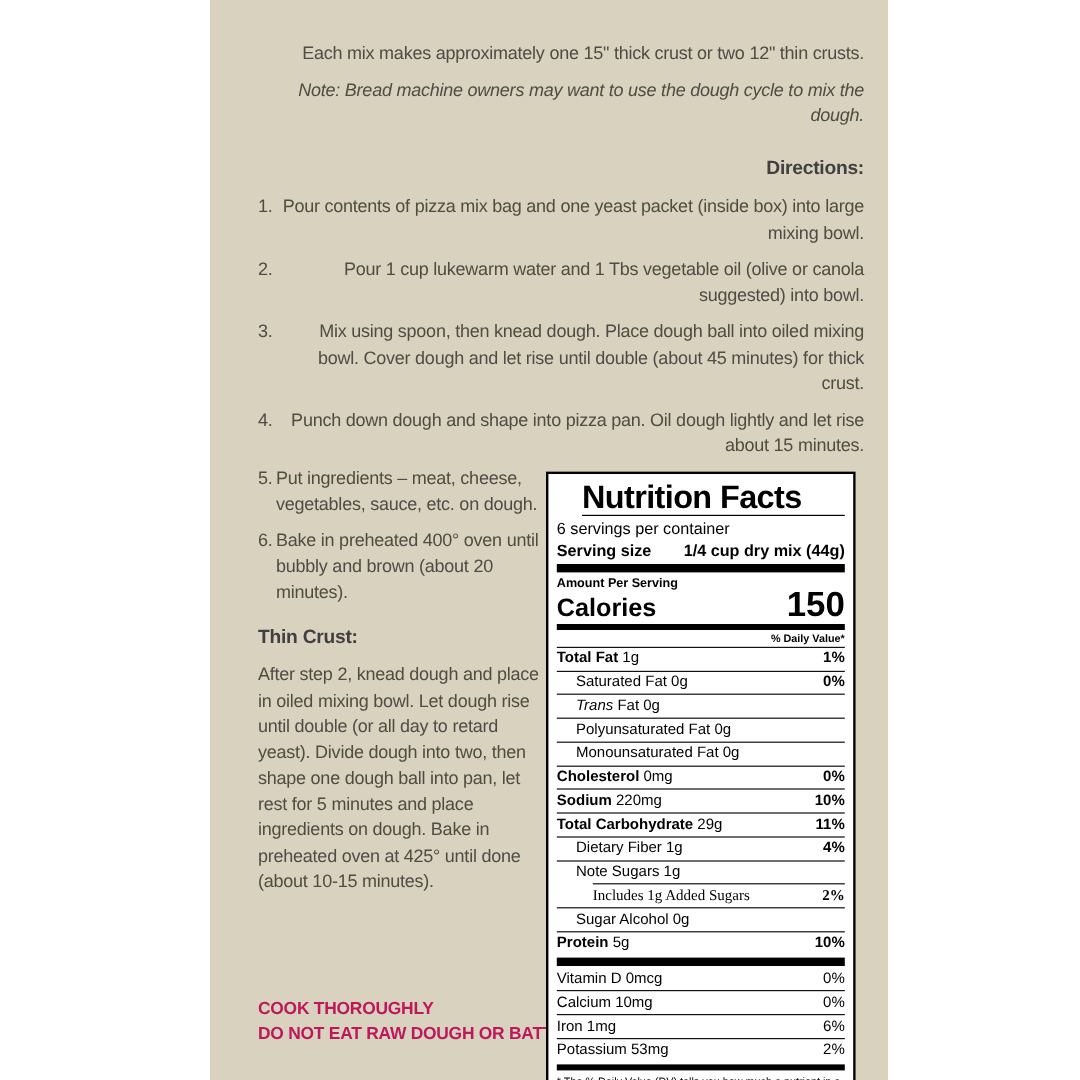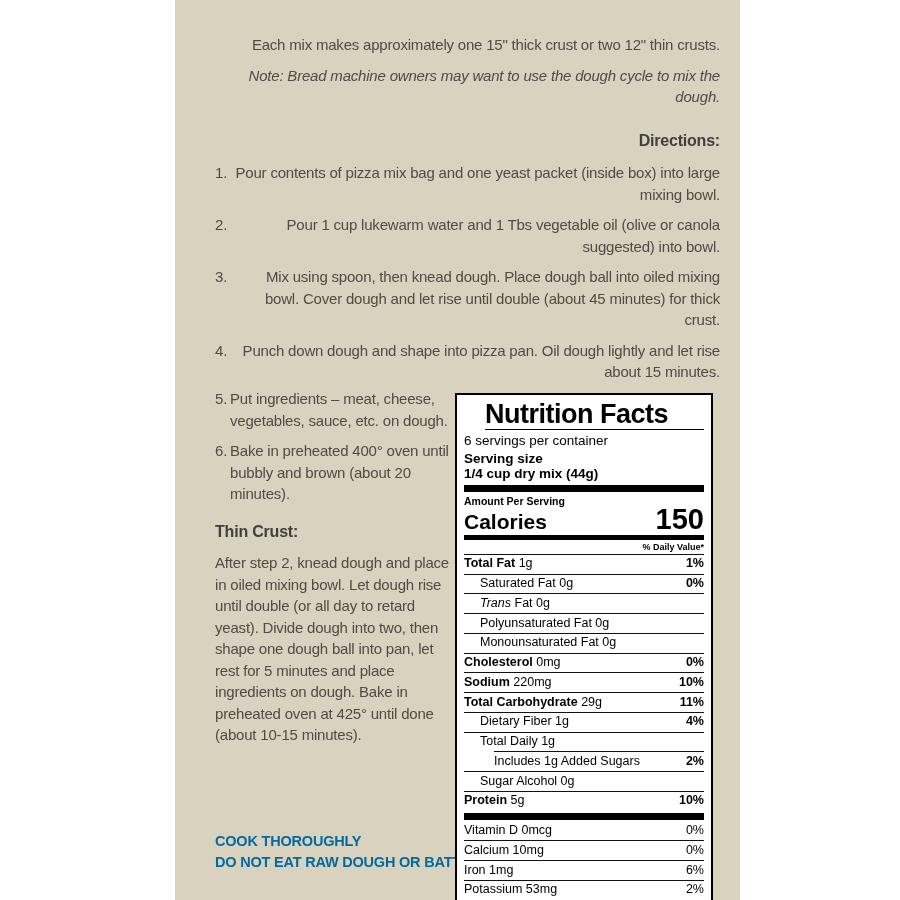--- a/index.html
+++ b/index.html
@@ -30,56 +30,56 @@
   ol.steps li {
     position:relative; padding-left:15px; margin-top:9px; counter-increment:step;
   }
   ol.steps li:first-child { margin-top:0; }
   ol.steps li::before {
     content:counter(step) "."; position:absolute; left:0; top:0;
   }
   .tc-body { margin:10px 0 0 0; }
   .warning {
     position:absolute; left:40px; top:831px; width:300px;
-    font-weight:bold; font-size:14.5px; line-height:21px; color:#0369a1;
+    font-weight:bold; font-size:14.5px; line-height:21px; color:#be185d;
     letter-spacing:-0.2px;
   }
   
   .nfl {
     position:absolute; left:280px; top:393px; width:258px;
     background:#ffffff; border:2px solid #000; color:#000;
     padding:5px 7px 7px 7px; box-sizing:border-box;
   }
   .nfl-title {
     font-size:27px; font-weight:bold; letter-spacing:-0.5px; line-height:1.05;
     border-bottom:1px solid #000; padding-bottom:1px;margin-left:21px;
   }
   .nfl-servings { font-size:13.5px; padding:3px 0 1px 0; }
   .nfl-servsize {
     font-size:13.5px; font-weight:bold; display:flex;
-    justify-content:space-between; padding:2px 0 4px 0;flex-direction:column;
+    justify-content:space-between; padding:2px 0 4px 0;
   }
   .bar7 { height:7px; background:#000; }
   .bar5 { height:5px; background:#000; }
   .nfl-aps { font-size:10.5px; font-weight:bold; padding-top:3px; }
   .nfl-cal {
     display:flex; justify-content:space-between; align-items:flex-end;
     padding:0 0 3px 0;
   }
   .nfl-cal-label { font-size:21px; font-weight:bold; line-height:1; }
   .nfl-cal-value { font-size:29px; font-weight:bold; line-height:0.85; }
   .nfl-dv { font-size:9px; font-weight:bold; text-align:right; padding:2px 0; }
   .nrow {
     display:flex; justify-content:space-between; font-size:12.5px;
     padding:2.5px 0; border-top:1px solid #111; line-height:1.1;
   }
   .nrow .npct { font-weight:bold; }
   .nrow.vrow .npct { font-weight:normal; }
   .nrow.l1 .nname { padding-left:16px; }
-  .nrow.l2 { margin-left:30px; }
+  .nrow.l2 { margin-left:30px;font-family:Liberation Serif, serif; }
   .nname b { font-weight:bold; }
   .nname i { font-style:italic; }
   .nfl-footnote {
     font-size:9px; line-height:1.4; padding:3px 0 0 7px; text-indent:-7px;
   }
   .mt2 { margin-top:2px; } .mb2 { margin-bottom:2px; }
 </style>
 </head>
 <body>
 
@@ -157,21 +157,21 @@
     </div>
     <div class="nrow">
       <span class="nname"><b>Total Carbohydrate</b><span> 29g</span></span>
       <span class="npct">11%</span>
     </div>
     <div class="nrow l1">
       <span class="nname"><span>Dietary Fiber 1g</span></span>
       <span class="npct">4%</span>
     </div>
     <div class="nrow l1">
-      <span class="nname"><span>Total Daily 1g</span></span>
+      <span class="nname"><span>Note Sugars 1g</span></span>
       <span class="npct"></span>
     </div>
     <div class="nrow l2">
       <span class="nname"><span>Includes 1g Added Sugars</span></span>
       <span class="npct">2%</span>
     </div>
     <div class="nrow l1">
       <span class="nname"><span>Sugar Alcohol 0g</span></span>
       <span class="npct"></span>
     </div>

